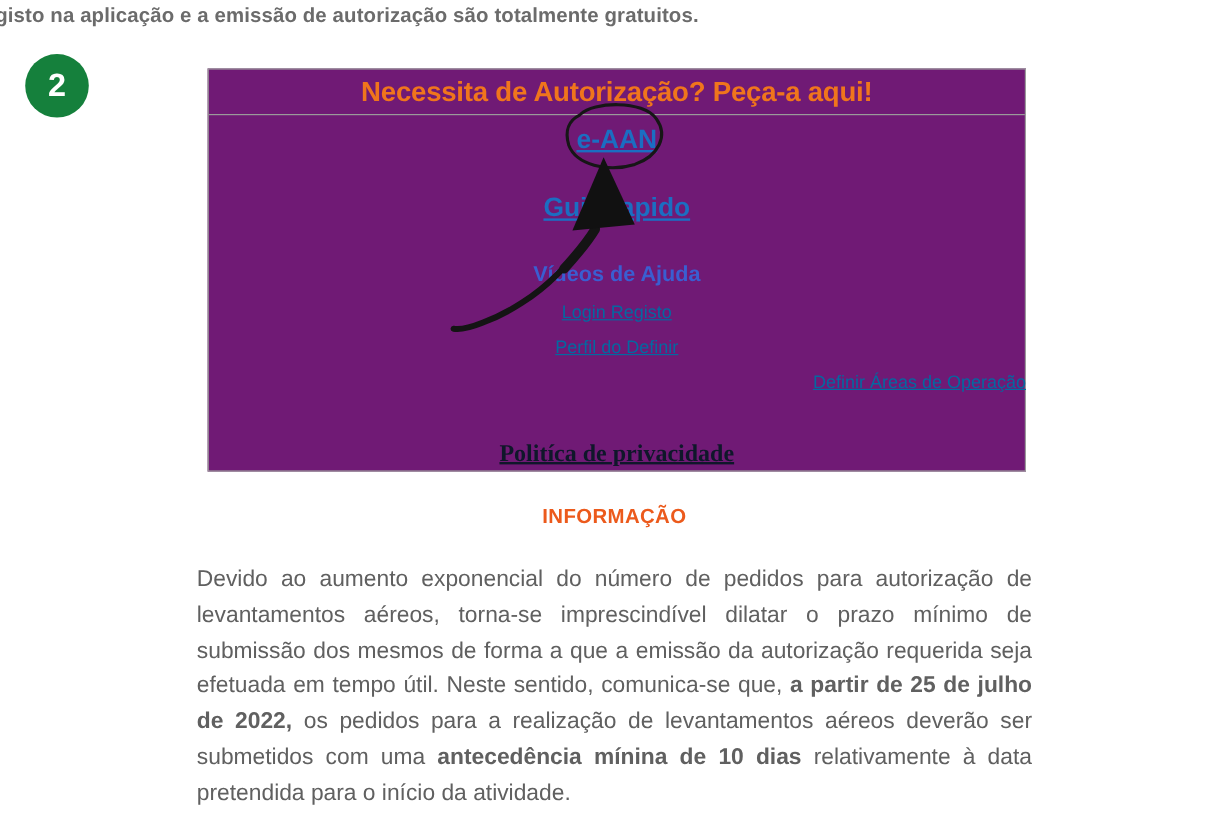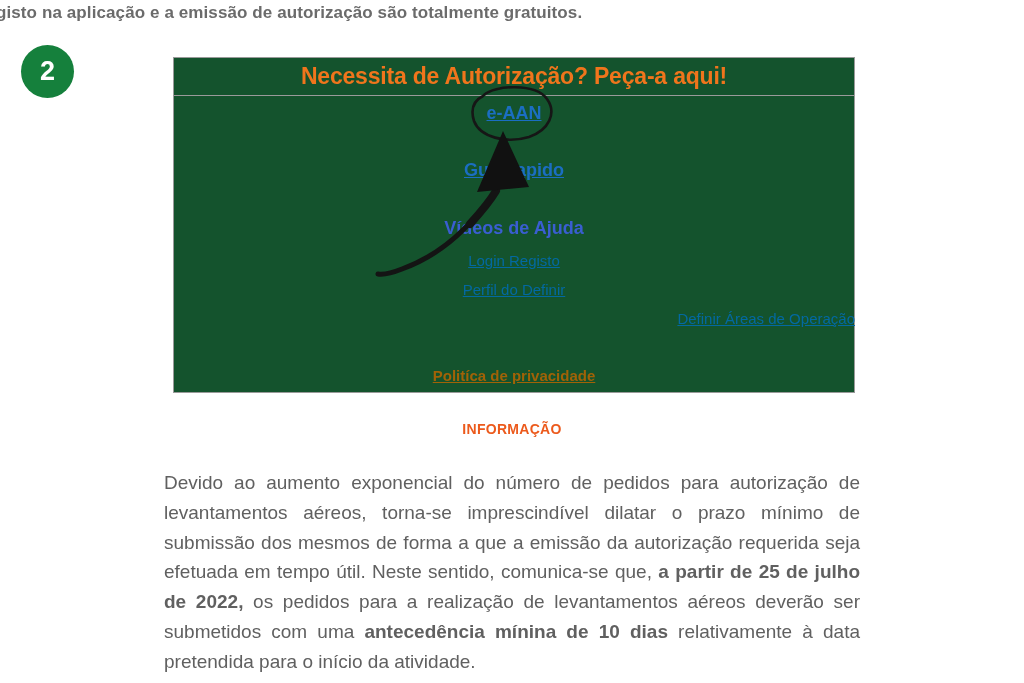--- a/index.html
+++ b/index.html
@@ -26,21 +26,21 @@
   }
   .step-badge span {
     color: #ffffff; font-size: 27px; font-weight: 700;
     font-family: "Liberation Sans", sans-serif;
   }
 
   
   .auth-box {
     position: absolute; top: 57px; left: 173px;
     width: 682px; height: 336px;
-    border: 1px solid #9a9a9a; background: #14532d;
+    border: 1px solid #9a9a9a; background: #701a75;
     box-sizing: border-box;
   }
   .auth-box-header {
     position: absolute; top: 0; left: 0; right: 0; height: 37px;
     border-bottom: 1px solid #9a9a9a;
     display: flex; align-items: center; justify-content: center;
   }
   .auth-title {
     color: #f0751c; font-size: 23px; font-weight: 700; letter-spacing: -0.2px;
   }
@@ -48,37 +48,37 @@
   .center-row { position: absolute; left: 173px; width: 682px; text-align: center; }
   .row-eaan   { top: 103px; }
   .row-guide  { top: 160px; }
   .row-videos { top: 218px; }
   .row-login  { top: 252px; }
   .row-perfil { top: 281px; }
   .row-areas  { top: 310px; text-align: right; }
   .row-priv   { top: 367px; }
 
   a.main-link {
-    color: #1b6ec2; font-size: 18px; font-weight: 700;
+    color: #1b6ec2; font-size: 22px; font-weight: 700;
     text-decoration: underline; cursor: pointer;
   }
   .videos-heading { color: #3a5ed1; font-size: 18px; font-weight: 700; }
   a.sub-link {
     color: #0369a1; font-size: 15px; font-weight: 400;
     text-decoration: underline; cursor: pointer;
   }
   a.privacy-link {
-    color: #a16207; font-size: 15px; font-weight: 700;
-    text-decoration: underline; cursor: pointer;
+    color: #0f172a; font-size: 20px; font-weight: 700;
+    text-decoration: underline; cursor: pointer; font-family: Liberation Serif, serif;
   }
 
   
   .info-heading {
     position: absolute; top: 421px; left: 164px; width: 696px;
-    text-align: center; color: #ec5a1c; font-size: 14px; font-weight: 700;
+    text-align: center; color: #ec5a1c; font-size: 17px; font-weight: 700;
     letter-spacing: 0.3px;
   }
   .info-paragraph {
     position: absolute; top: 449px; left: 164px; width: 696px;
     color: #606060; font-size: 19px; line-height: 29.8px;
     text-align: justify;
   }
   .info-paragraph .b { font-weight: 700; }
 
   

